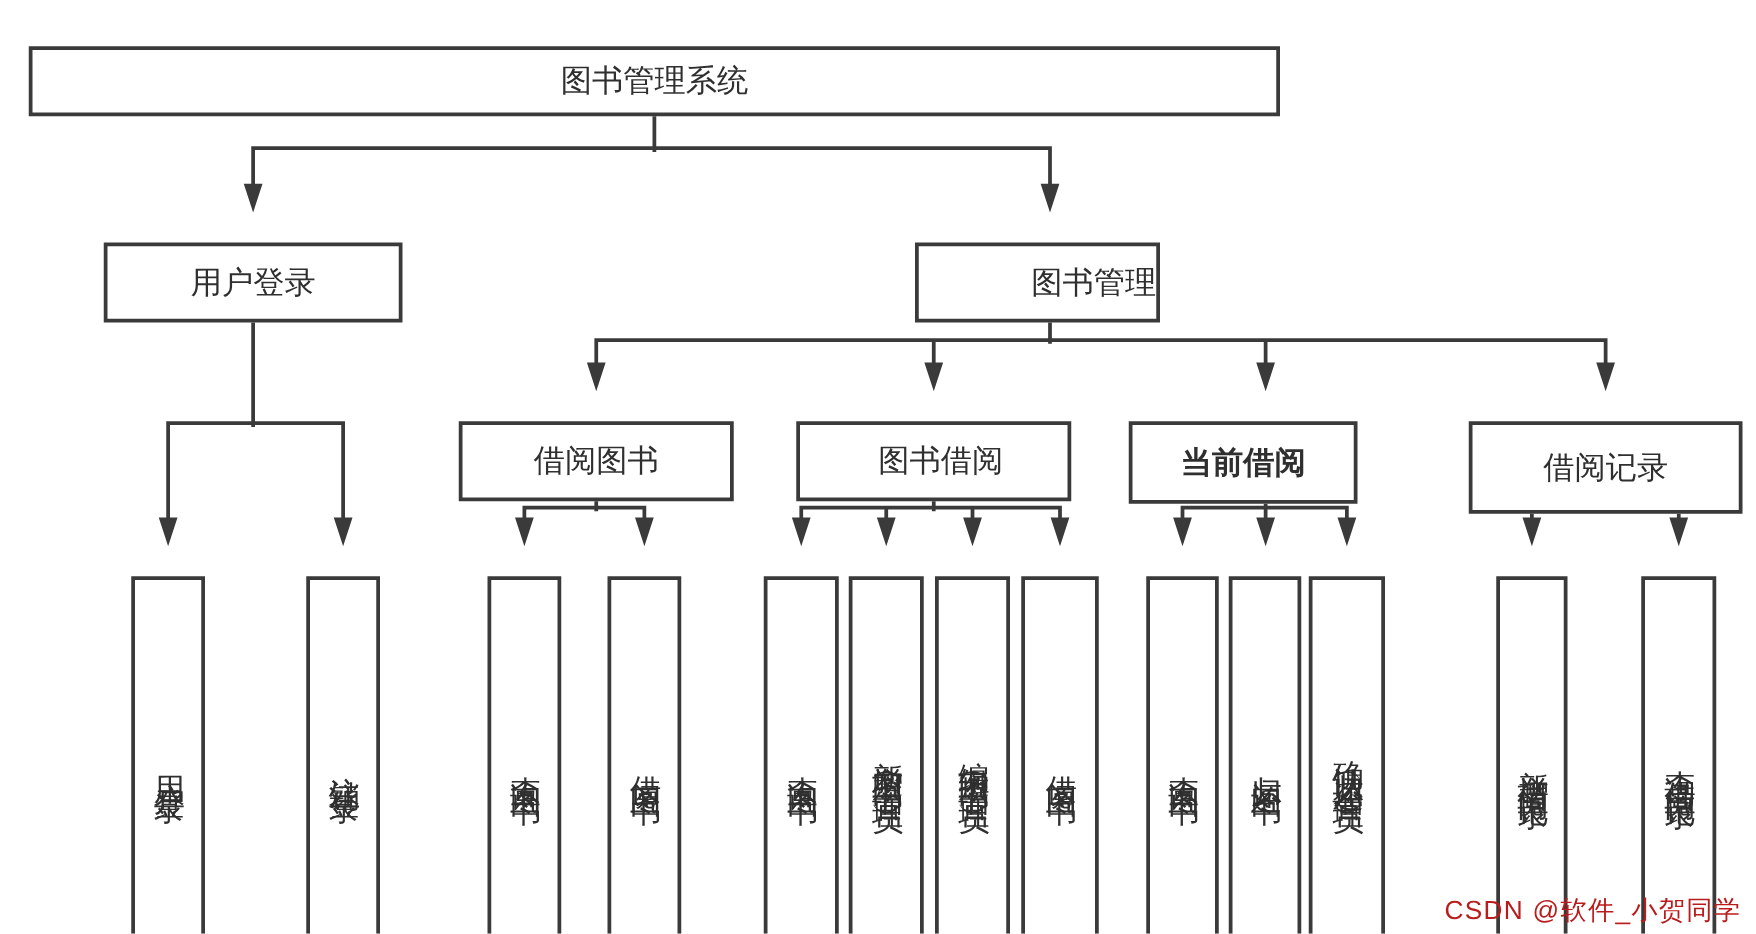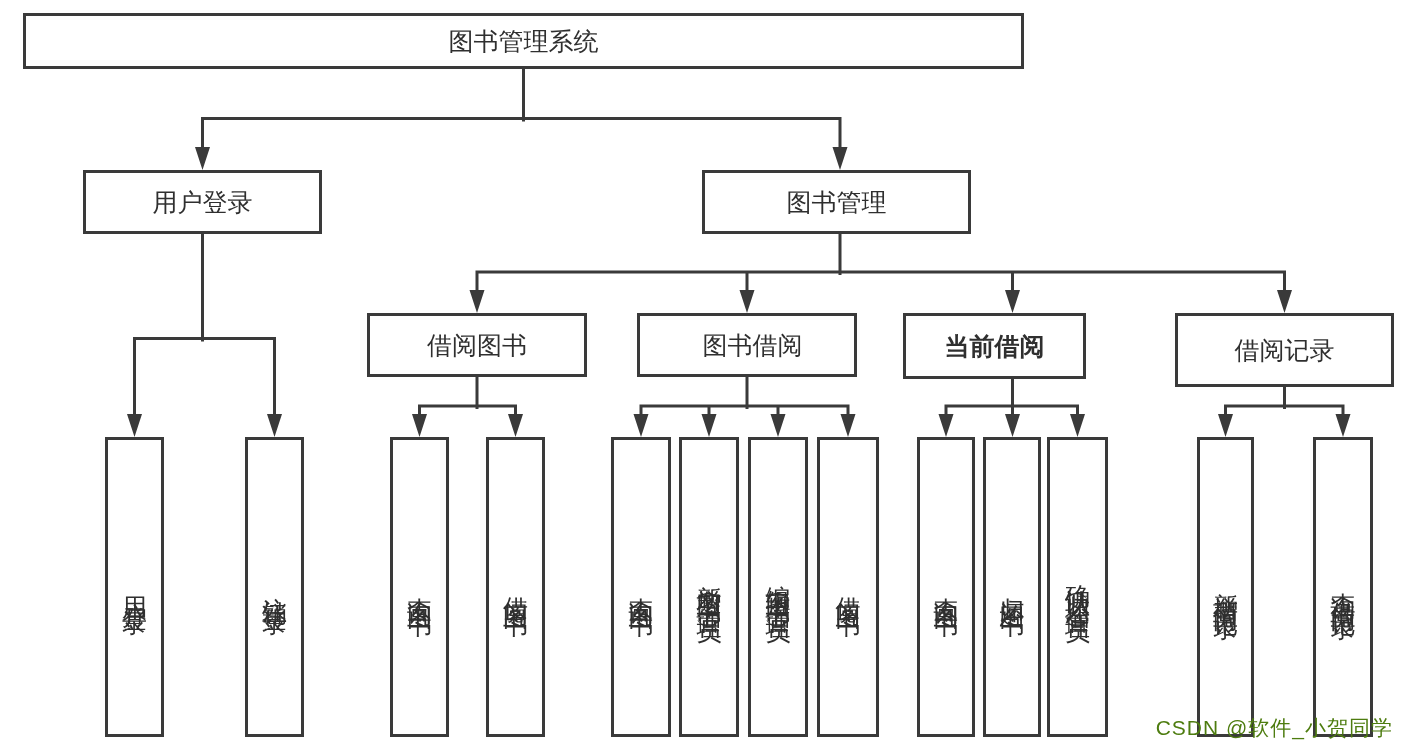--- a/index.html
+++ b/index.html
@@ -27,40 +27,41 @@
     box-sizing: border-box;
     border: 3px solid #3a3a3a;
     background: #ffffff;
     color: #2f2f2f;
     display: flex;
     align-items: center;
     justify-content: center;
     font-size: 25px;
     line-height: 1;
     white-space: nowrap;
+    margin-top: 24px;
   }
   .node.vert span {
     writing-mode: vertical-rl;
     text-orientation: mixed;
     letter-spacing: 5px;
     white-space: normal;
   }
   .watermark {
     position: absolute;
     right: 12px;
     top: 714px;
     font-size: 21px;
-    color: #4d7c0f;
+    color: #b91c1c;
     letter-spacing: 1px;
     z-index: 5;
   }
   
   #n-root      { left: 23px;   top: 13px;  width: 1001px; height: 56px; }
   #n-login     { left: 83px;   top: 170px; width: 239px;  height: 64px; }
-  #n-mgmt      { left: 702px;  top: 170px; width: 269px;  height: 64px; }
+  #n-mgmt      { left: 732px;  top: 170px; width: 196px;  height: 64px; justify-content: flex-end; }
   #n-newbook   { left: 367px;  top: 313px; width: 220px;  height: 64px; }
   #n-borrow    { left: 637px;  top: 313px; width: 220px;  height: 64px; padding-left: 11px; }
   #n-current   { left: 903px;  top: 313px; width: 183px;  height: 66px; font-weight: bold; }
   #n-records   { left: 1175px; top: 313px; width: 219px;  height: 74px; }
   #l-userlogin { left: 105px;  top: 437px; width: 59px;  height: 300px; }
   #l-logout    { left: 245px;  top: 437px; width: 59px;  height: 300px; }
   #l-query1    { left: 390px;  top: 437px; width: 59px;  height: 300px; }
   #l-borrow1   { left: 486px;  top: 437px; width: 59px;  height: 300px; }
   #l-query2    { left: 611px;  top: 437px; width: 60px;  height: 300px; }
   #l-addbook   { left: 679px;  top: 437px; width: 60px;  height: 300px; }

